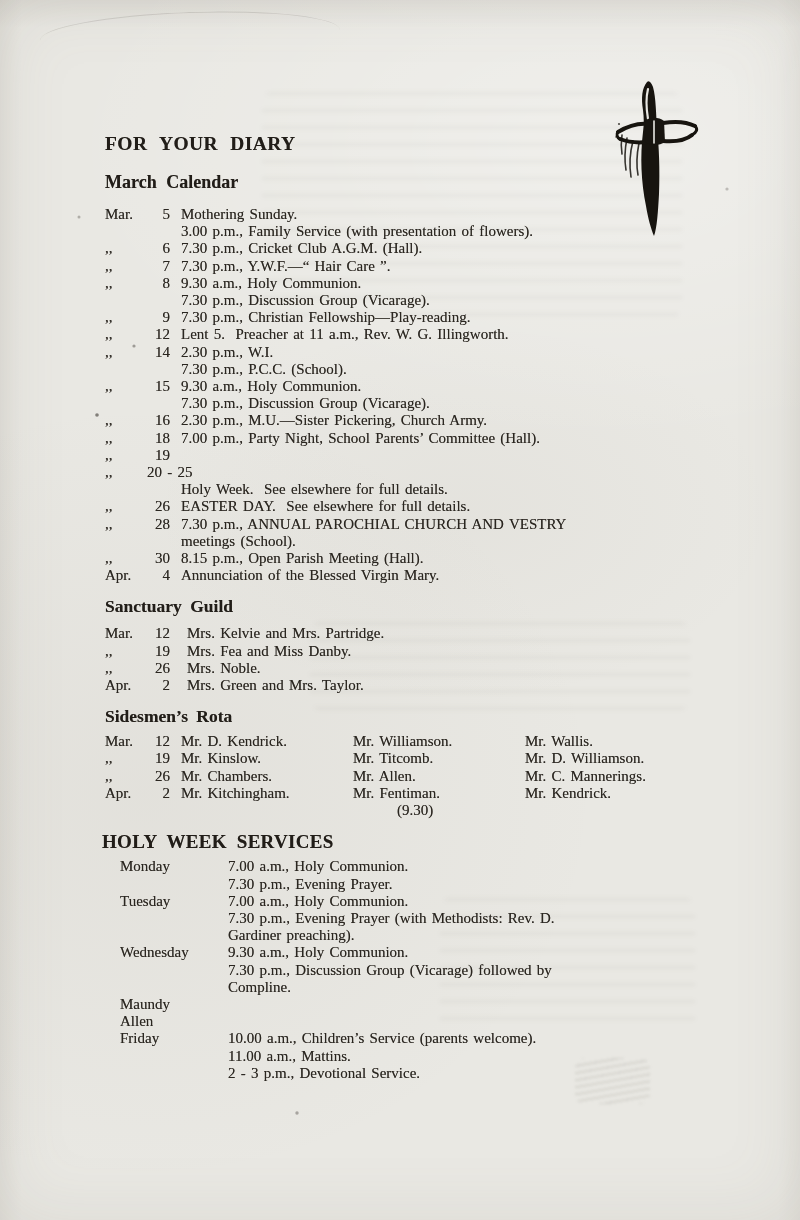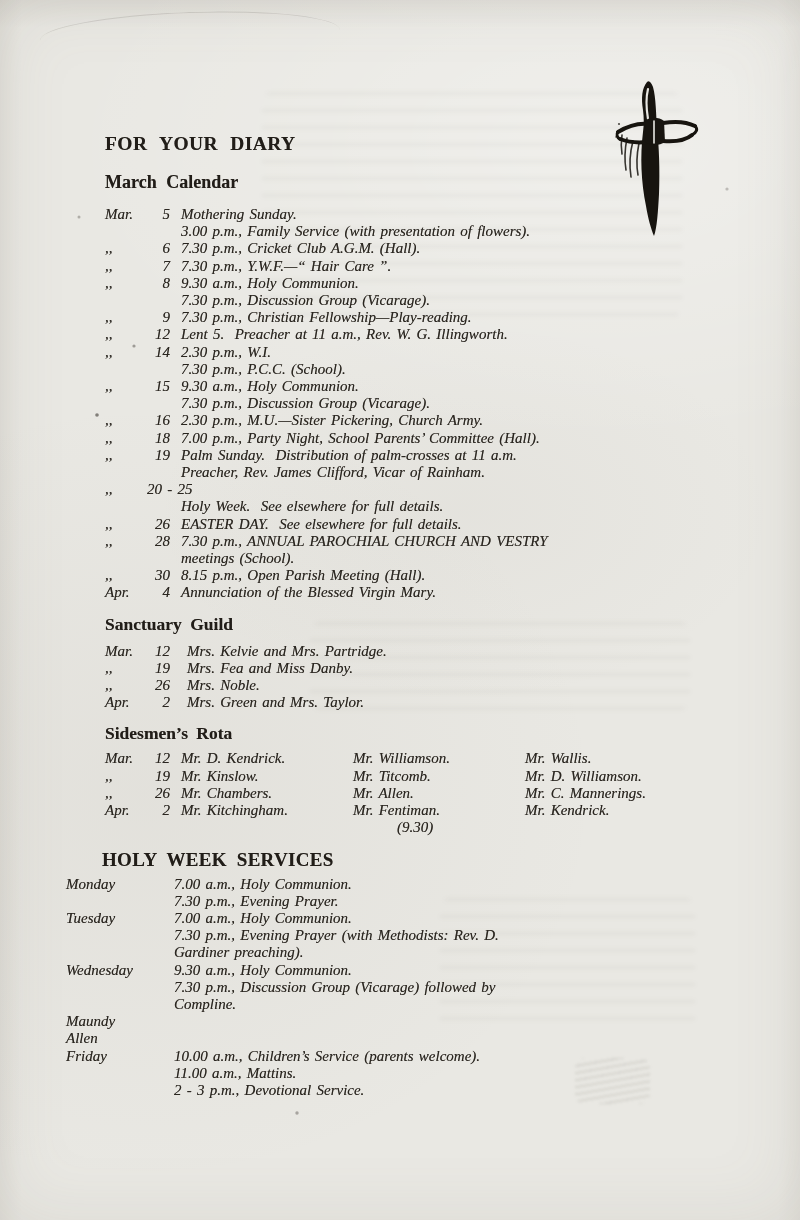--- a/index.html
+++ b/index.html
@@ -23,39 +23,39 @@
       #e9e8e3;
     box-shadow: inset 0 0 70px rgba(120,112,100,0.12);
     text-shadow: 0 0 0.6px rgba(46,40,34,0.55);
   }
   h1, h2, h3 { margin: 0; font-weight: bold; color: #211d18; }
   .title-main   { margin: 133px 0 0 105px; font-size: 19.5px; line-height: 22px; letter-spacing: 0.4px; word-spacing: 7px; }
   .title-sub    { margin: 17px 0 0 105px;  font-size: 18px;   line-height: 21px; word-spacing: 5px; }
   .h-small      { margin: 12px 0 0 105px;  font-size: 17.5px; line-height: 20px; word-spacing: 4px; }
   .h-hws        { margin: 12px 0 0 102px;   font-size: 19px;   line-height: 22px; letter-spacing: 0.3px; word-spacing: 5px; }
 
-  .txt { font-size: 15px; line-height: 17.2px; word-spacing: 1.5px; font-style: italic; }
+  .txt { font-size: 15px; line-height: 17.2px; word-spacing: 1.5px; }
   .t-line { display: block; white-space: pre-wrap; }
   .t-line:empty::before { content: "\00a0"; }
 
   .cal  { margin-top: 13px; padding: 0 58px 0 105px; }
   .cal-row, .sanc-row { display: grid; grid-template-columns: 42px 26px 1fr; }
   .c-month { white-space: pre; }
   .c-day   { text-align: right; padding-right: 3px; white-space: nowrap; }
   .c-text  { padding-left: 8px; }
 
   .sanc { margin-top: 9px; padding: 0 58px 0 105px; }
   .sanc-row .c-text { padding-left: 14px; }
 
   .rota { margin-top: 7px; padding: 0 20px 0 105px; }
   .rota-row, .rota-note-row { display: grid; grid-template-columns: 42px 26px 172px 172px 1fr; }
   .rota-row .r-name { padding-left: 8px; white-space: pre; }
   .rota-note-row .rota-note { grid-column: 4; padding-left: 52px; white-space: pre; }
 
-  .hw { margin-top: 5px; padding: 0 58px 0 66px; }
+  .hw { margin-top: 5px; padding: 0 58px 0 120px; }
   .hw-row { display: grid; grid-template-columns: 108px 1fr; }
   .hw-above { display: block; }
   .hw-day { white-space: pre; }
 
   .cross-illustration { position: absolute; left: 613px; top: 80px; width: 90px; height: 158px; }
 
   .ghost {
     position: absolute;
     background: repeating-linear-gradient(180deg, rgba(92,86,78,0.055) 0 3px, transparent 3px 17px);
     filter: blur(2px);
@@ -236,27 +236,20 @@
         <span class="c-text">
 
             <span class="t-line">7.00 p.m., Party Night, School Parents’ Committee (Hall).</span>
 
         </span>
       </div>
 
       <div class="cal-row">
         <span class="c-month">,,</span>
         <span class="c-day">19</span>
-        <span class="c-text">
-
-            <span class="t-line">Palm Sunday.  Distribution of palm-crosses at 11 a.m.</span>
-
-            <span class="t-line">Preacher, Rev. James Clifford, Vicar of Rainham.</span>
-
-        </span>
       </div>
 
       <div class="cal-row">
         <span class="c-month">,,</span>
         <span class="c-day">20 - 25</span>
         <span class="c-text">
 
             <span class="t-line"></span>
 
             <span class="t-line">Holy Week.  See elsewhere for full details.</span>

